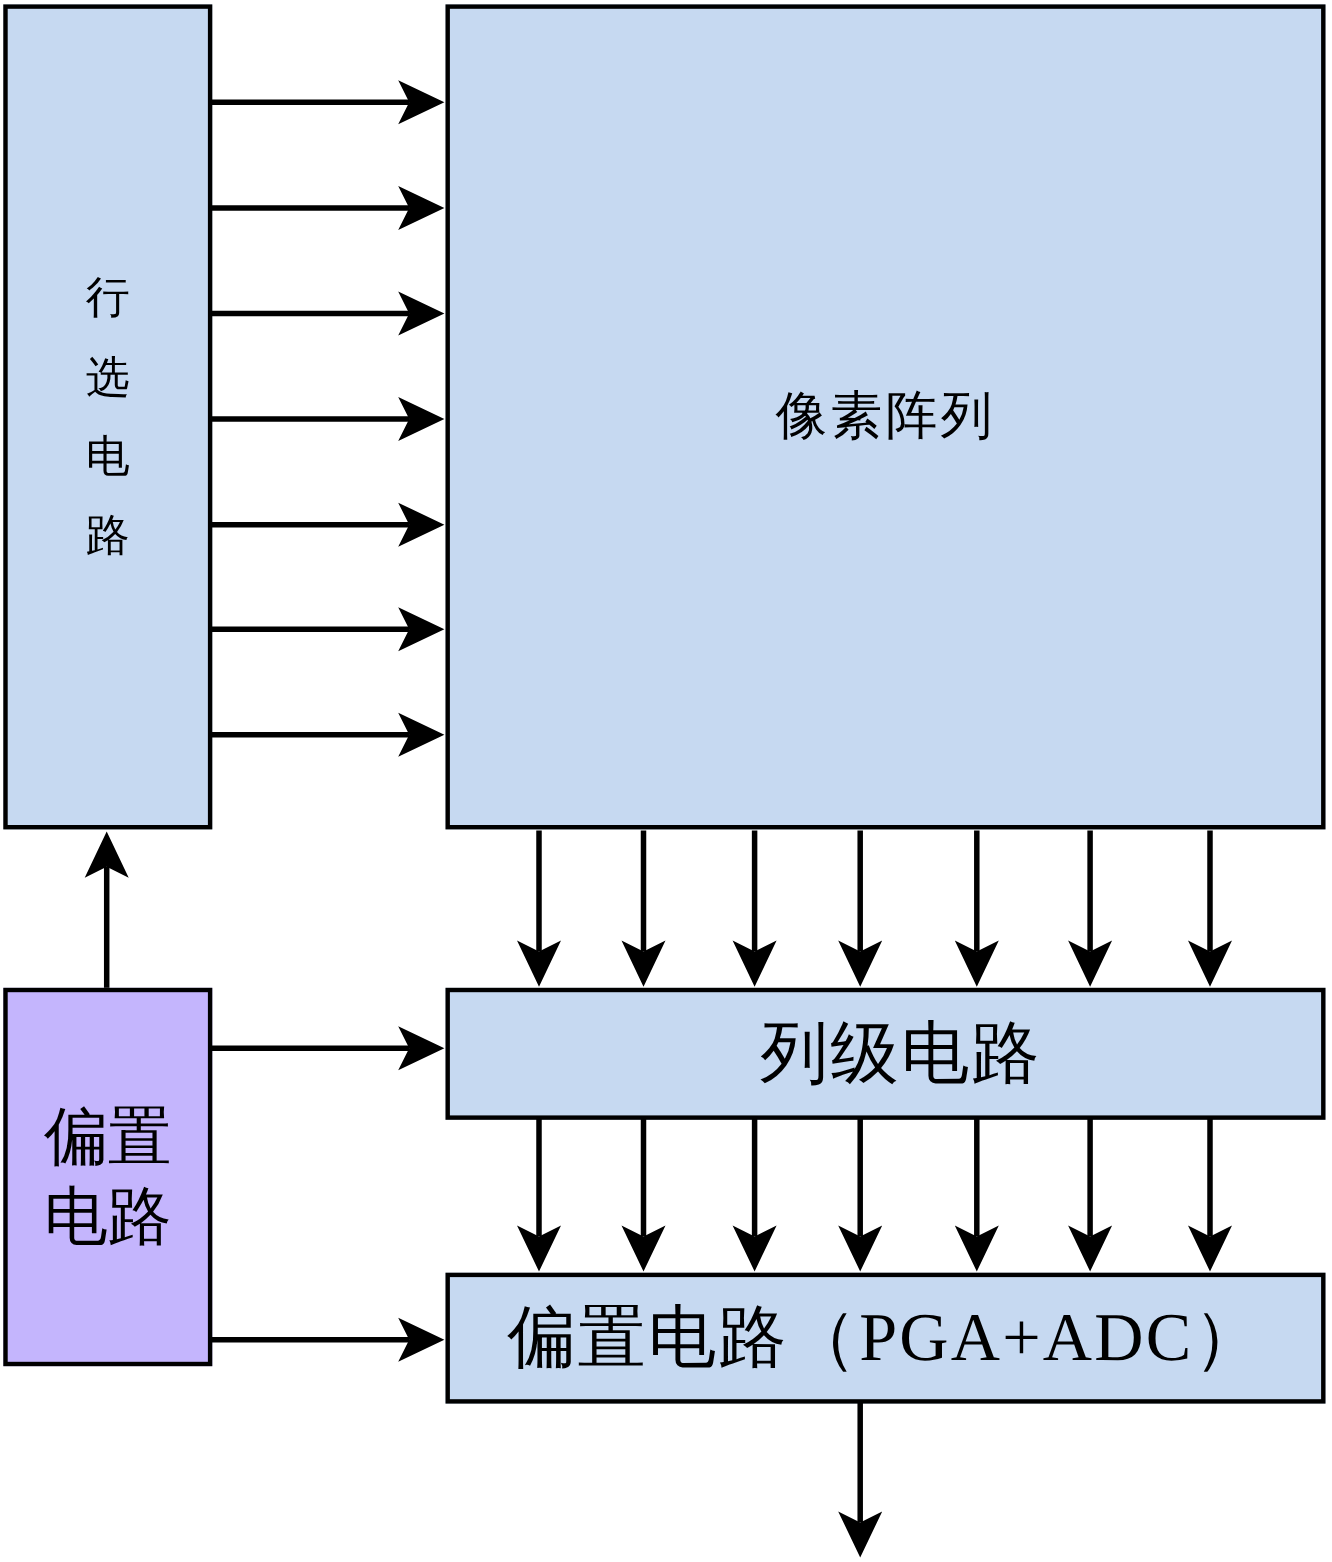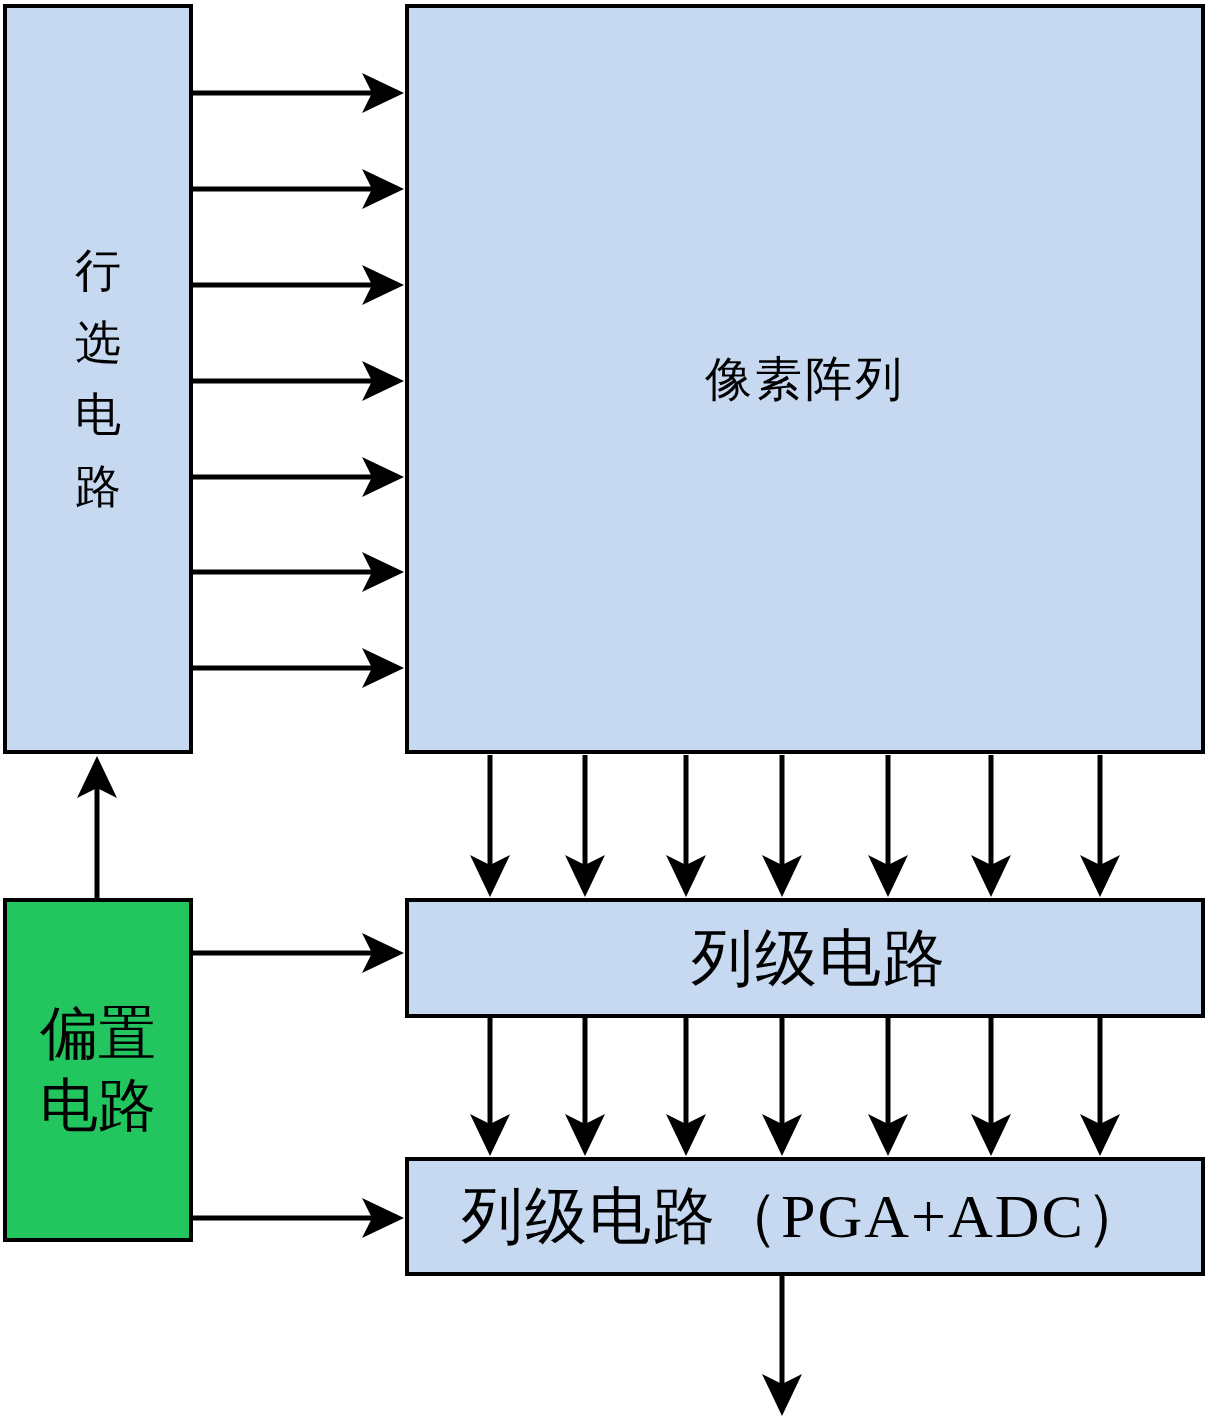--- a/index.html
+++ b/index.html
@@ -19,21 +19,21 @@
     align-items:center;justify-content:center;
     color:#000000;
     z-index:1;
   }
   #b-row   {left:3px;  top:4px;    width:190px; height:750px;}
   #b-pixel {left:405px; top:4px;   width:800px; height:750px;}
   #b-col   {left:405px; top:898px; width:800px; height:120px;padding-left:28px;}
   #b-read  {left:405px; top:1157px;width:800px; height:119px;}
   #b-bias  {left:3px;  top:898px;  width:190px; height:344px;}
   .vlabel{ 
-    font-size:46px;line-height:72px;width:1em;
+    font-size:40px;line-height:72px;width:1em;
     word-break:break-all;text-align:center;
   }
   .blabel{ 
     font-size:58px;line-height:72px;width:2em;
     word-break:break-all;text-align:center;
   }
   .plabel{font-size:47px;line-height:90px;text-align:center;letter-spacing:3px;}
   .slabel{font-size:62px;line-height:1.1;text-align:center;letter-spacing:2px;}
   #arrow-layer{
     position:absolute;left:0;top:0;z-index:2;
@@ -51,24 +51,24 @@
 
   <div class="block" id="b-pixel" style="background: rgb(198, 217, 241); border-color: rgb(0, 0, 0);">
     <div class="plabel">像素阵列</div>
   </div>
 
   <div class="block" id="b-col" style="background: rgb(198, 217, 241); border-color: rgb(0, 0, 0);">
     <div class="slabel">列级电路</div>
   </div>
 
   <div class="block" id="b-read" style="background: rgb(198, 217, 241); border-color: rgb(0, 0, 0);">
-    <div class="slabel">列级电路（PGA+ADC）</div>
+    <div class="slabel">偏置电路（PGA+ADC）</div>
   </div>
 
-  <div class="block" id="b-bias" style="background: #22c55e; border-color: rgb(0, 0, 0);">
+  <div class="block" id="b-bias" style="background: #c4b5fd; border-color: rgb(0, 0, 0);">
     <div class="blabel">偏置电路</div>
   </div>
 
   <svg id="arrow-layer" width="1211" height="1420" viewBox="0 0 1211 1420">
       <line x1="190" y1="93" x2="372" y2="93" stroke="#000000" stroke-width="5"></line>
       <polygon points="404,93 362,73 372,93 362,113" fill="#000000"></polygon>
       <line x1="190" y1="189" x2="372" y2="189" stroke="#000000" stroke-width="5"></line>
       <polygon points="404,189 362,169 372,189 362,209" fill="#000000"></polygon>
       <line x1="190" y1="285" x2="372" y2="285" stroke="#000000" stroke-width="5"></line>
       <polygon points="404,285 362,265 372,285 362,305" fill="#000000"></polygon>

